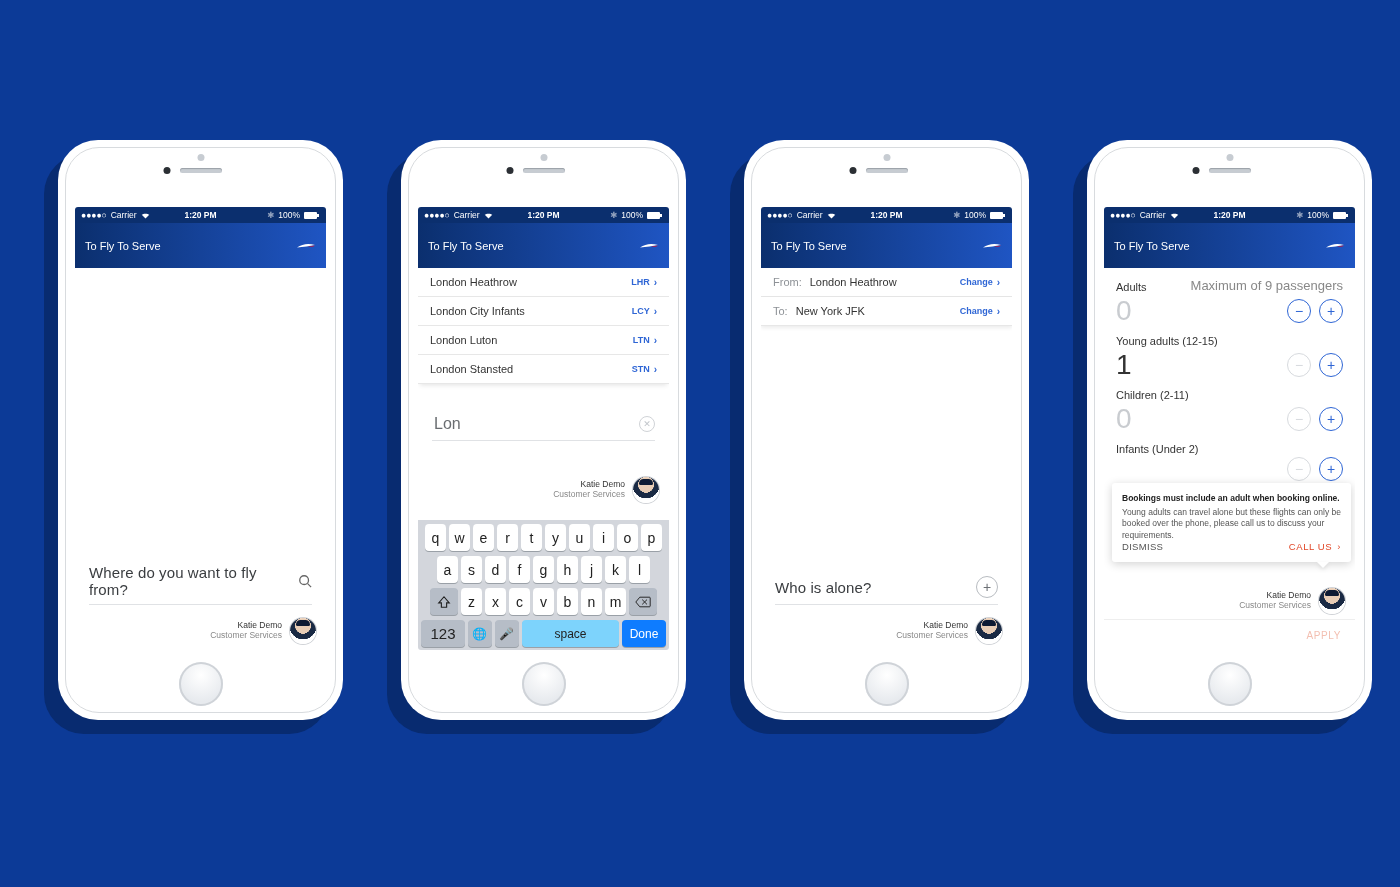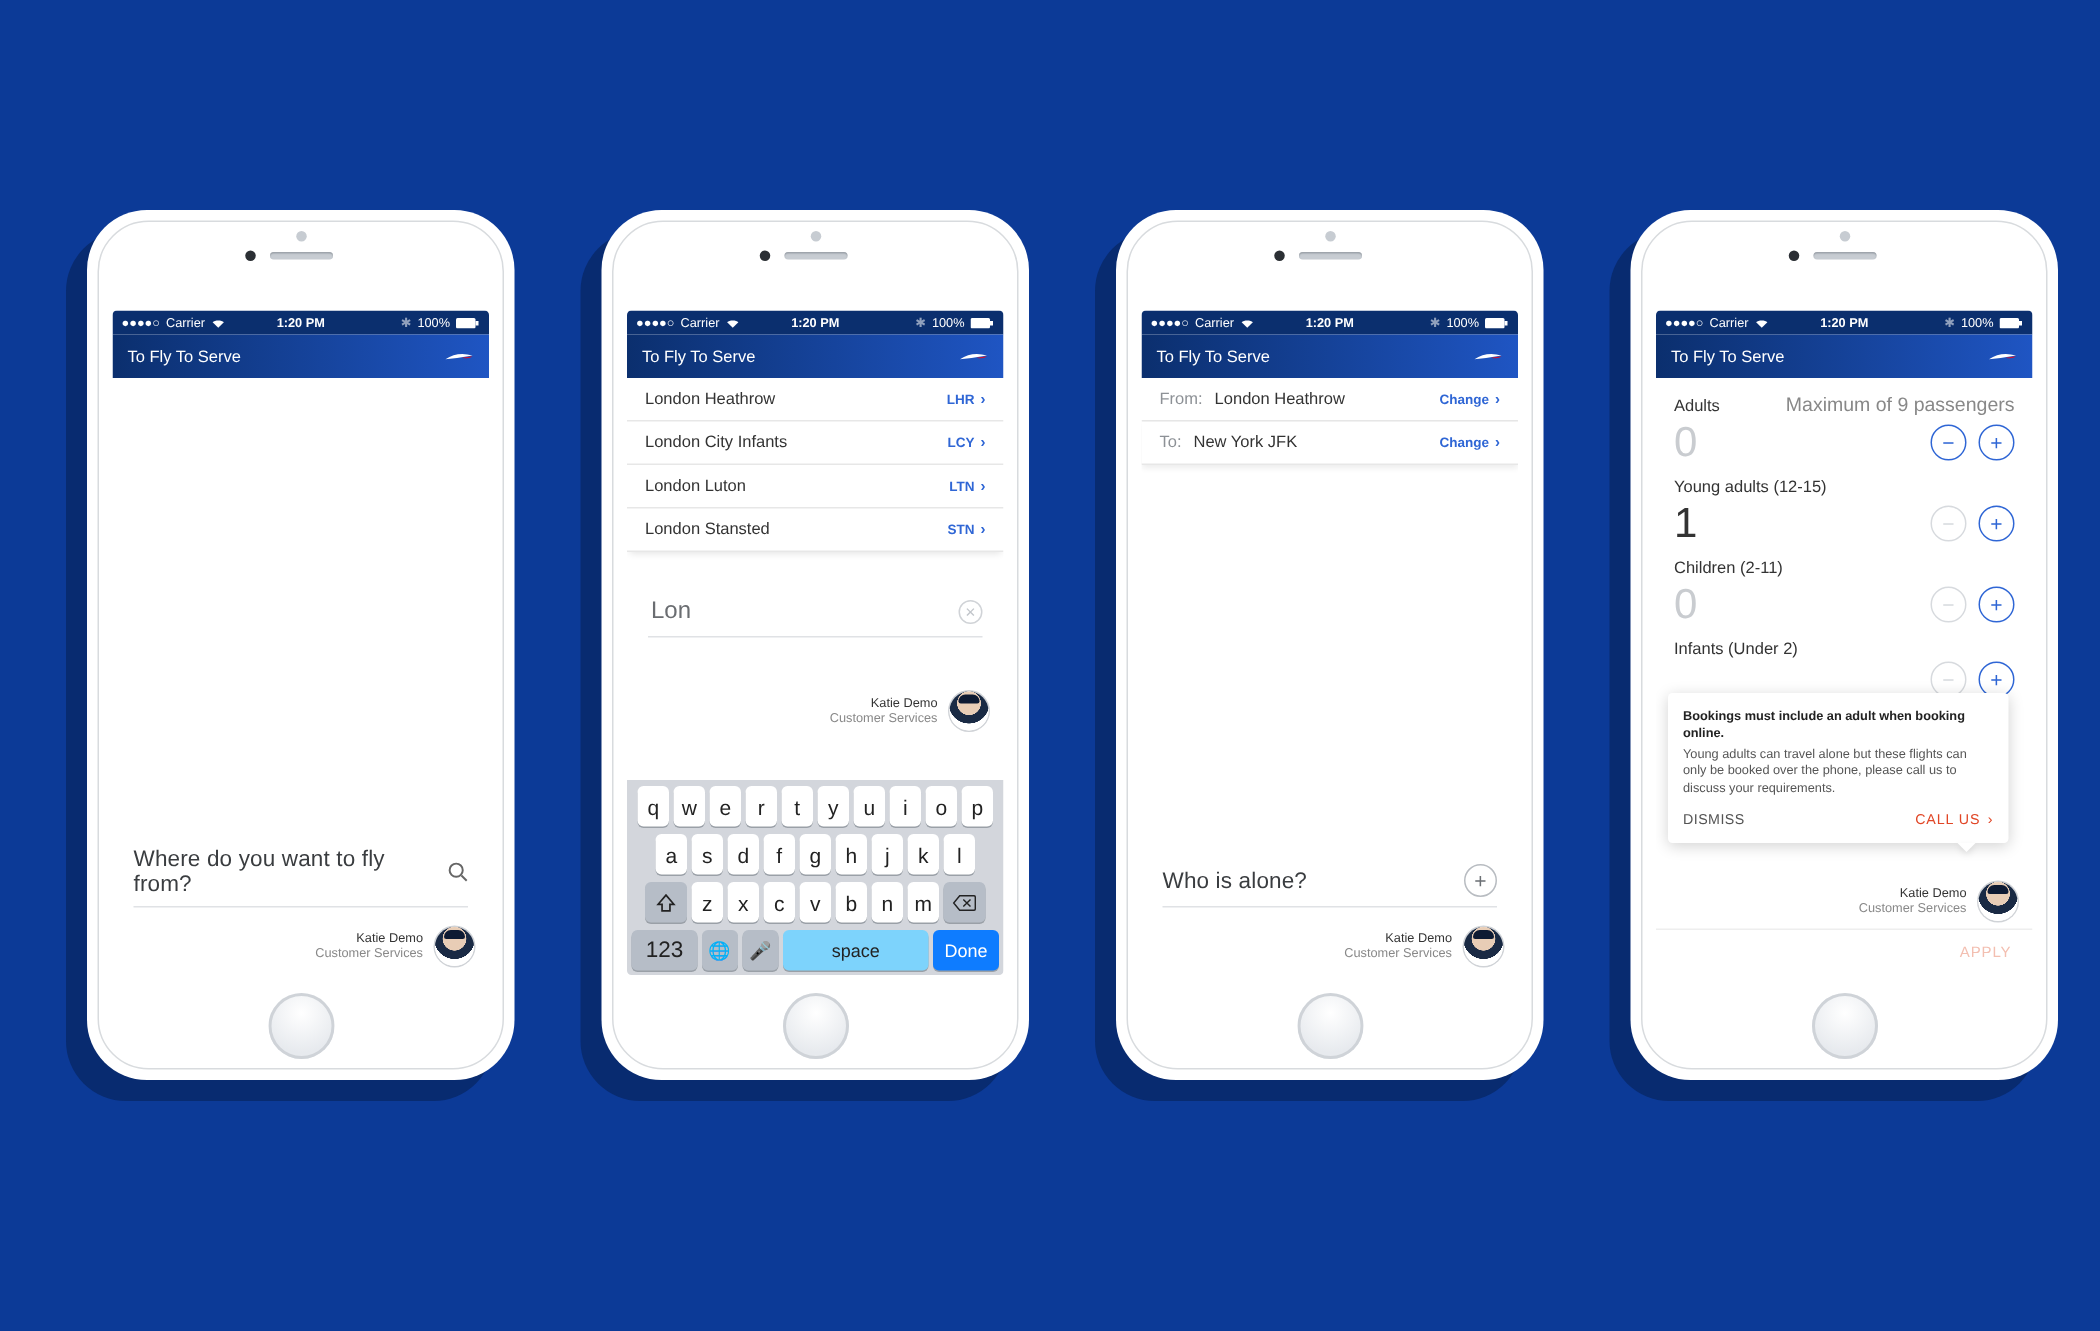--- a/index.html
+++ b/index.html
@@ -26,21 +26,21 @@
   .speaker{position:absolute;top:28px;left:50%;transform:translateX(-50%);width:42px;height:5px;border-radius:3px;background:#c7ccd2;box-shadow:inset 0 1px 1px #9aa0a7;}
   .camera{position:absolute;top:27px;left:50%;transform:translateX(-50%) translateX(-34px);width:7px;height:7px;border-radius:50%;background:#2b2f34;}
   .sensor{position:absolute;top:14px;left:50%;transform:translateX(-50%);width:7px;height:7px;border-radius:50%;background:#c7ccd2;}
   .home{position:absolute;bottom:14px;left:50%;transform:translateX(-50%);width:44px;height:44px;border-radius:50%;background:radial-gradient(circle at 50% 30%,#fff,#e7eaee 70%);box-shadow:inset 0 0 0 2px #cfd3d8;}
   .screen{position:absolute;top:67px;left:17px;right:17px;bottom:70px;background:#fff;border-radius:3px;overflow:hidden;display:flex;flex-direction:column;}
   
   .statusbar{height:16px;background:var(--header-grad-a);color:#fff;font-size:8.5px;display:flex;align-items:center;padding:0 6px;justify-content:space-between;}
   .sb-left,.sb-right{display:flex;align-items:center;gap:4px;}
   .sb-time{position:absolute;left:0;right:0;text-align:center;font-weight:600;pointer-events:none;}
   
-  .navbar{height:29px;background:linear-gradient(90deg,var(--header-grad-a),var(--header-grad-b));color:#fff;display:flex;align-items:center;justify-content:space-between;padding:0 10px;font-size:11px;}
+  .navbar{height:45px;background:linear-gradient(90deg,var(--header-grad-a),var(--header-grad-b));color:#fff;display:flex;align-items:center;justify-content:space-between;padding:0 10px;font-size:11px;}
   .ba-logo{width:20px;height:8px;}
   .content{flex:1;background:#fff;position:relative;display:flex;flex-direction:column;}
   
   .prompt-row{position:absolute;bottom:45px;left:14px;right:14px;display:flex;align-items:center;justify-content:space-between;border-bottom:1px solid #e0e2e5;padding-bottom:6px;}
   .prompt-text{font-size:15px;font-weight:300;color:#3a3d40;letter-spacing:0.1px;}
   .prompt-icon{color:#666;}
   .agent{position:absolute;bottom:6px;right:10px;display:flex;align-items:center;gap:8px;}
   .agent-text{text-align:right;font-size:8.5px;line-height:1.15;color:#333;}
   .agent-text .role{color:#888;}
   .avatar{width:26px;height:26px;border-radius:50%;background:radial-gradient(circle at 50% 30%,#e8cdb6 0 35%,#1a2a44 36% 60%,#fff 61% 100%);box-shadow:0 0 0 1px #d0d3d7;position:relative;overflow:hidden;}
@@ -77,23 +77,23 @@
   .pax-head{display:flex;justify-content:space-between;align-items:flex-end;}
   .pax-label{font-size:11px;color:#333;}
   .pax-note{font-size:13px;color:#888;text-align:center;}
   .pax-body{display:flex;justify-content:space-between;align-items:center;margin-top:2px;}
   .pax-count{font-size:28px;font-weight:300;color:#333;}
   .pax-count.zero{color:#c9ccd0;}
   .stepper{display:flex;gap:8px;}
   .circ-btn{width:22px;height:22px;border-radius:50%;border:1.5px solid var(--blue-accent);display:flex;align-items:center;justify-content:center;color:var(--blue-accent);font-size:14px;font-weight:400;}
   .circ-btn.disabled{border-color:#d7dade;color:#d7dade;}
   
-  .alert{position:absolute;left:8px;right:16px;bottom:88px;background:#fff;border-radius:3px;box-shadow:0 2px 10px rgba(0,0,0,0.18);padding:10px 10px 8px;font-size:8.5px;color:#555;line-height:1.35;}
+  .alert{position:absolute;left:8px;right:4px;bottom:88px;background:#fff;border-radius:3px;box-shadow:0 2px 10px rgba(0,0,0,0.18);padding:10px 10px 8px;font-size:8.5px;color:#555;line-height:1.35;}
   .alert .title{font-weight:700;color:#222;margin-bottom:2px;}
-  .alert .actions{display:flex;justify-content:space-between;align-items:center;margin-top:10px;font-size:9.5px;}
+  .alert .actions{display:flex;justify-content:space-between;align-items:center;margin-top:0;font-size:9.5px;}
   .alert .dismiss{color:#555;letter-spacing:0.3px;}
   .alert .callus{color:var(--action-red);letter-spacing:0.6px;display:flex;align-items:center;gap:5px;justify-content:space-between;}
   .alert::after{content:"";position:absolute;bottom:-6px;right:22px;width:0;height:0;border-left:6px solid transparent;border-right:6px solid transparent;border-top:6px solid #fff;filter:drop-shadow(0 2px 2px rgba(0,0,0,0.1));}
   .apply-bar{position:absolute;bottom:0;left:0;right:0;height:30px;border-top:1px solid #eee;display:flex;align-items:center;justify-content:flex-end;padding-right:14px;}
   .apply{font-size:10px;letter-spacing:0.6px;color:#f3bfb1;}
   .agent4{position:absolute;bottom:36px;right:10px;}
   svg{display:block;}
   .shadow-below{box-shadow:0 3px 5px -2px rgba(0,0,0,0.12);}
 </style>
 </head>

